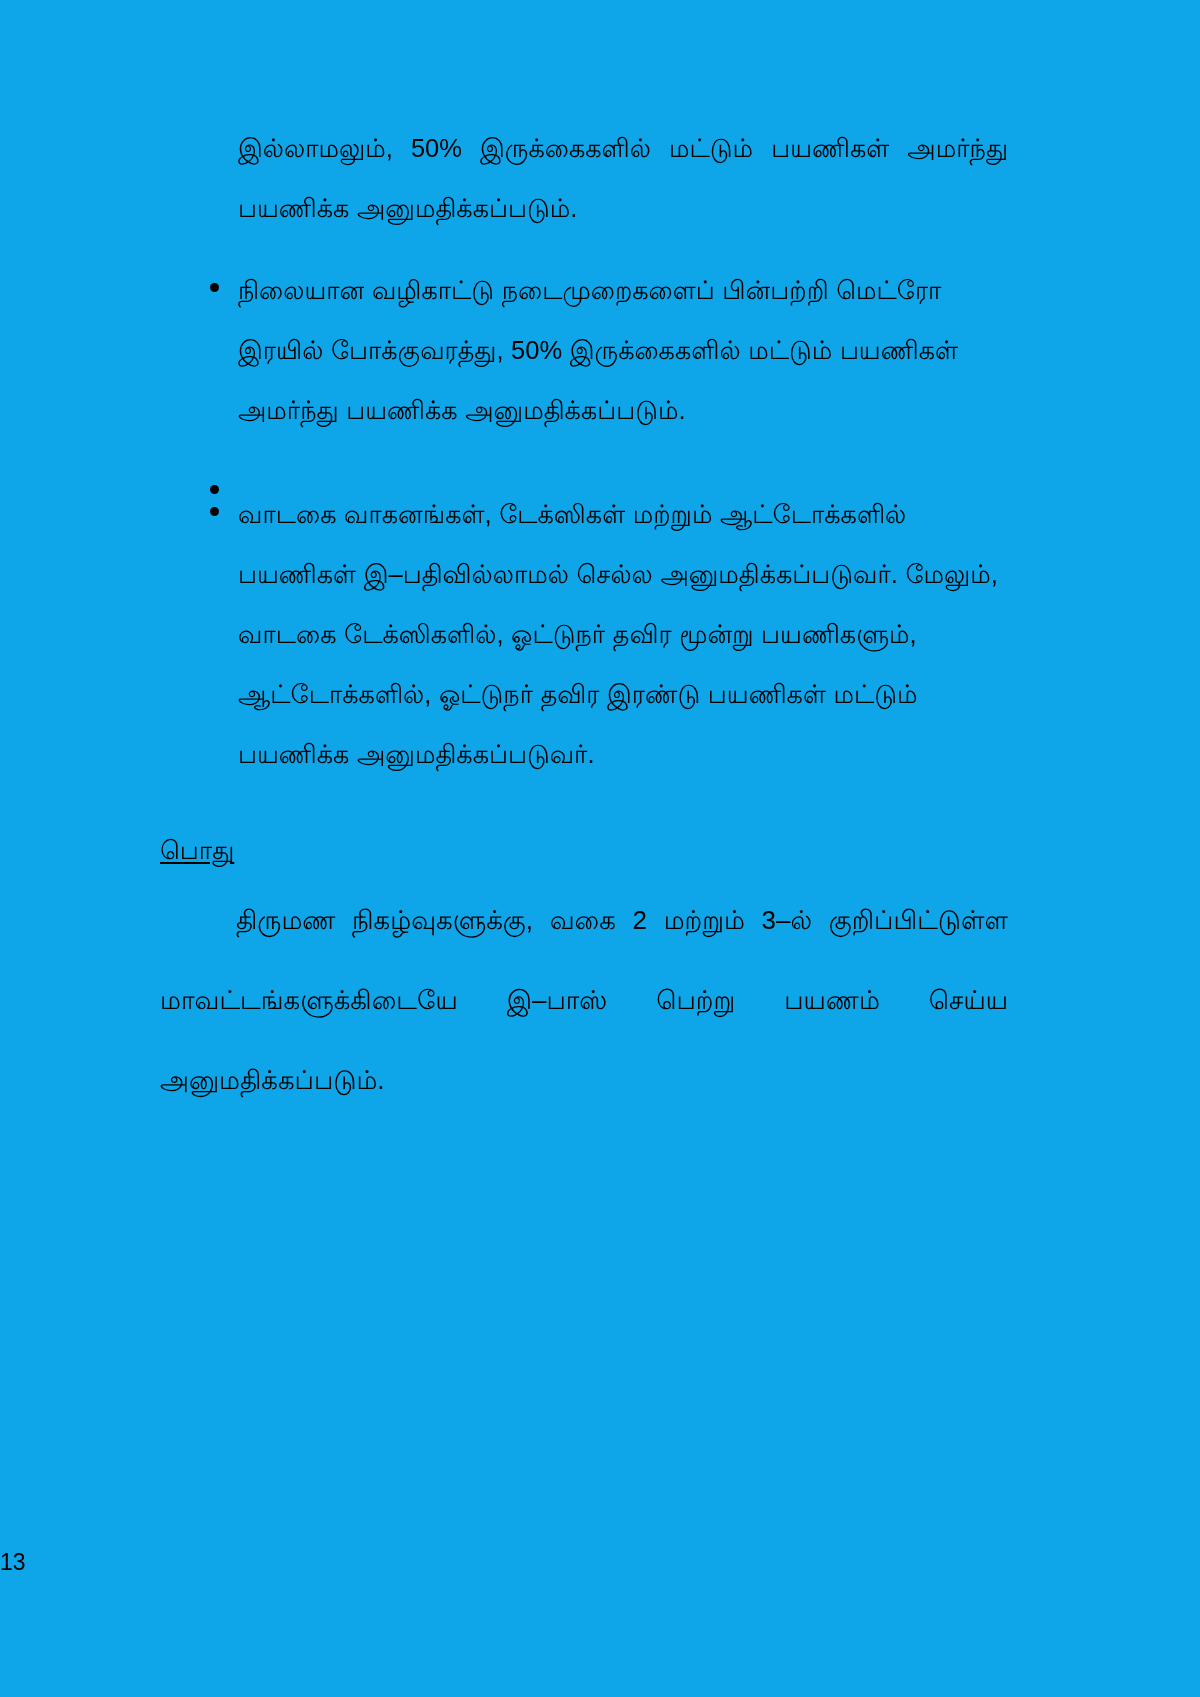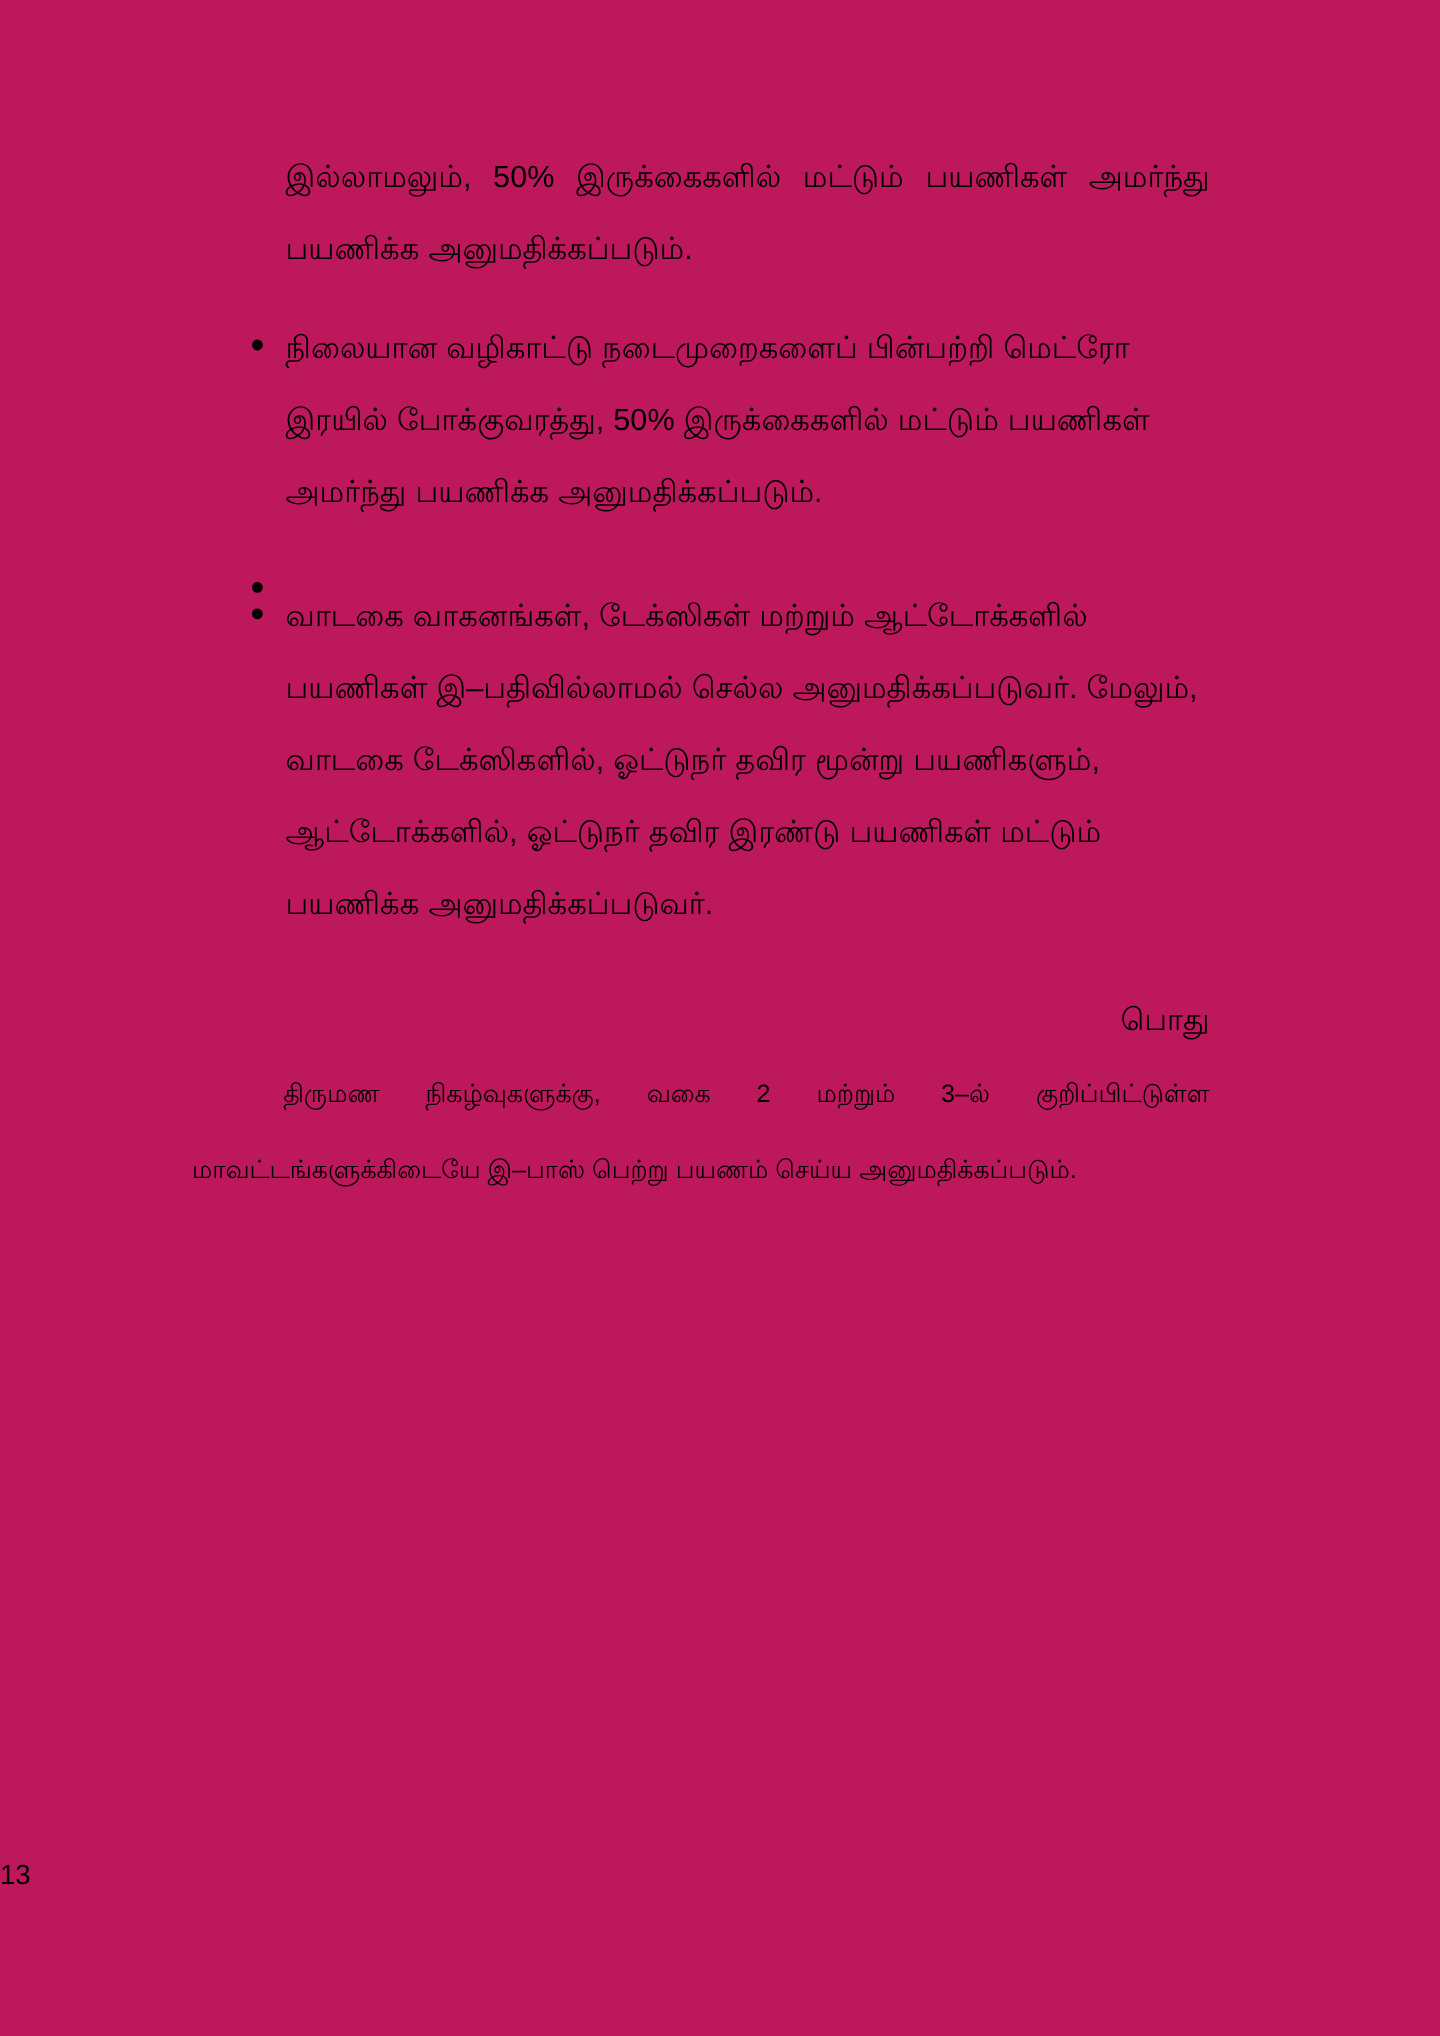--- a/index.html
+++ b/index.html
@@ -13,21 +13,21 @@
     height: 1697px;
     font-family: "Liberation Sans", "DejaVu Sans", sans-serif;
     color: #000000;
     position: relative;
     overflow: hidden;
   }
 
   .page {
     position: absolute;
     inset: 0;
-    background: #be185d;
+    background: #0ea5e9;
     padding: 0;
   }
 
   
   .content {
     position: absolute;
     left: 160px;
     top: 118px;
     width: 848px;
   }
@@ -67,29 +67,30 @@
     top: 23px;
     width: 9px;
     height: 9px;
     background: #000000;
     border-radius: 50%;
   }
 
   .section-heading {
     font-size: 25.5px;
     line-height: 60px;
+    text-decoration: underline;
     text-underline-offset: 3px;
     margin: 0;
     padding-left: 0;
-    text-align: right;
+    text-align: left;
   }
 
   .body-para {
-    font-size: 21px;
-    line-height: 64px;
+    font-size: 26px;
+    line-height: 80px;
     text-align: justify;
     text-justify: inter-word;
     margin: 0;
     text-indent: 76px;
   }
 
   .page-number {
     position: absolute;
     left: 0;
     right: 0;

